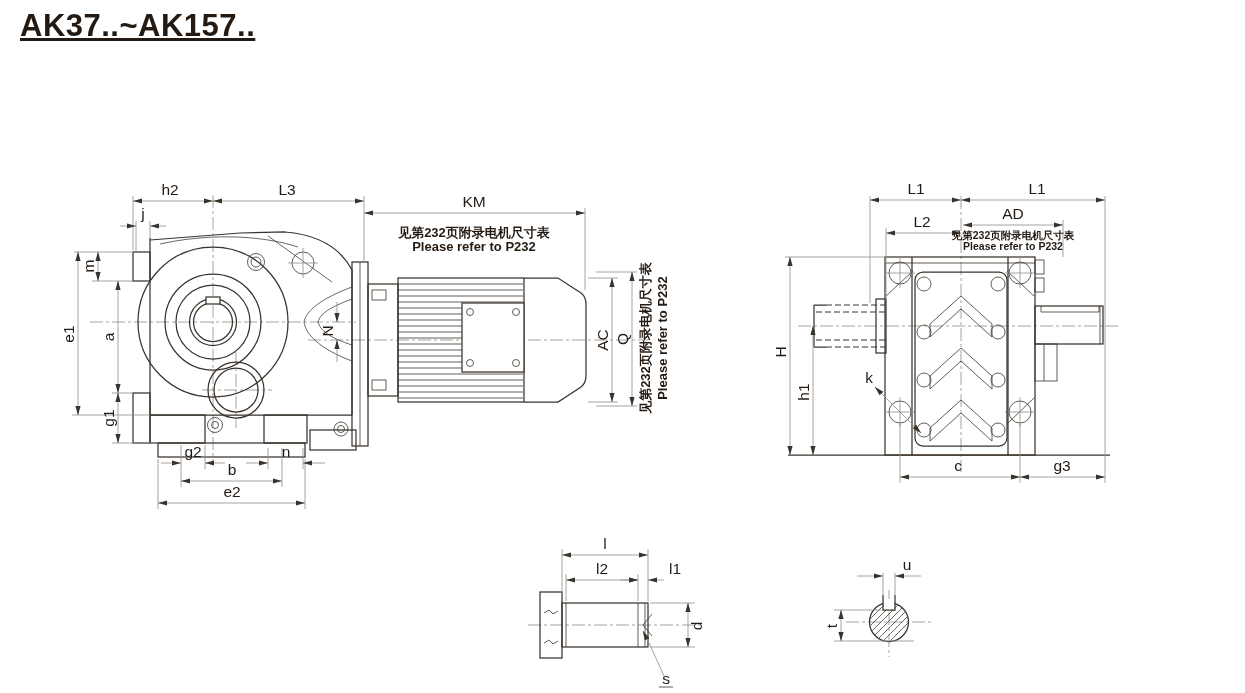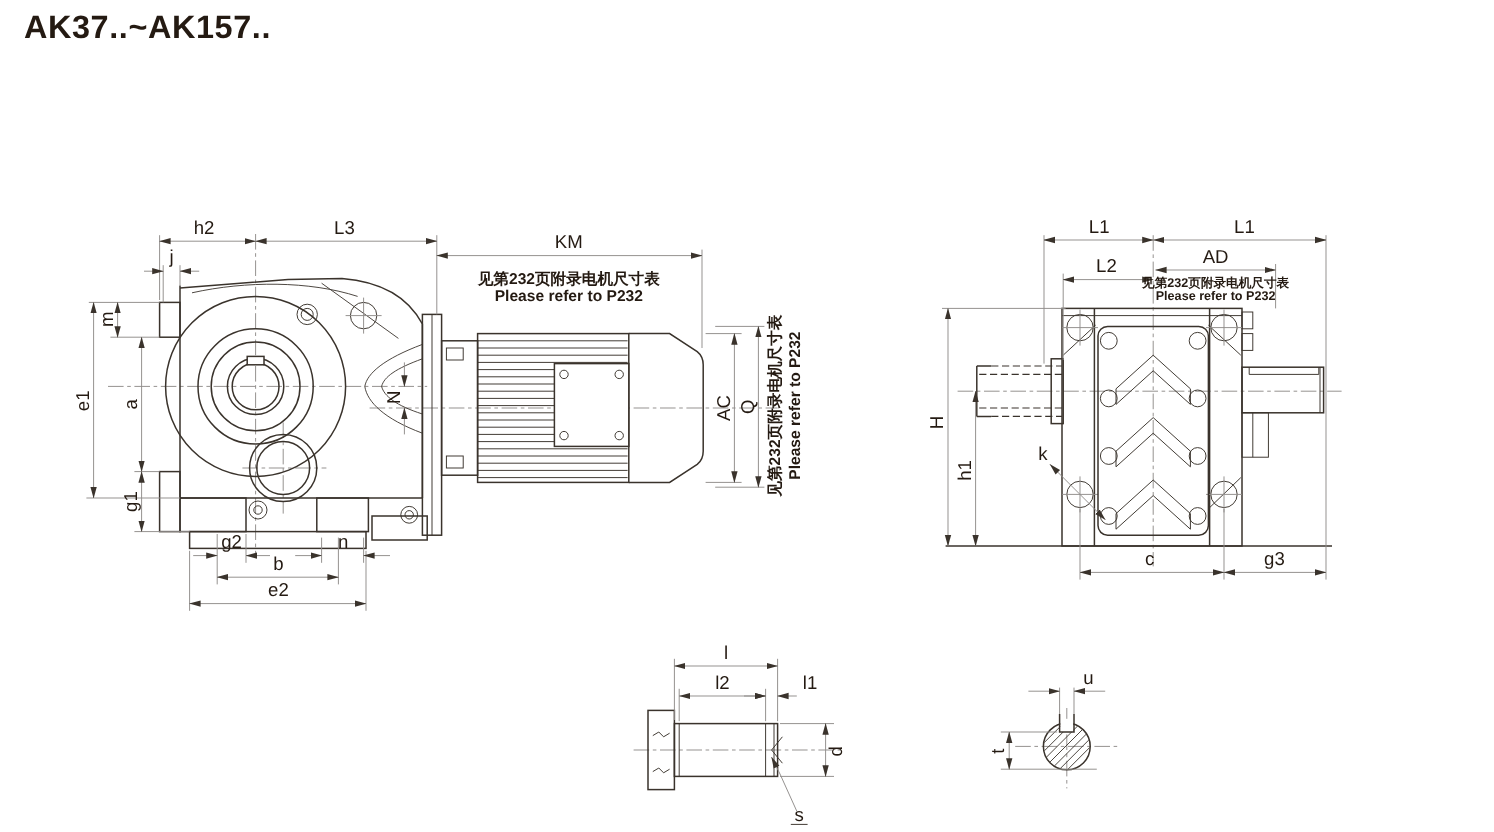--- a/index.html
+++ b/index.html
@@ -1,20 +1,20 @@
 <!DOCTYPE html>
 <html style="--line: #3a332c; --dim: #908d8b; --text: #241a12; --bg: #ffffff;"><head>
 <meta charset="utf-8">
 <style>
   :root{ --line:#3a332c; --dim:#908d8b; --text:#241a12; --bg:#ffffff; }
   html,body{margin:0;padding:0;background:var(--bg);}
   .page{position:relative;width:1245px;height:693px;background:var(--bg);overflow:hidden;
         font-family:"Liberation Sans",sans-serif;}
-  .title{position:absolute;left:20px;top:8px;font-size:27px;font-weight:bold;
-         color:var(--text);letter-spacing:.5px;margin:0;}
+  .title{position:absolute;left:20px;top:8px;font-size:31px;font-weight:bold;
+         color:var(--text);letter-spacing:.5px;margin:0;text-decoration:underline;}
   svg.draw{position:absolute;left:0;top:0;}
   
   .o  {stroke:var(--line);stroke-width:1.25;fill:none;}
   .ot {stroke:var(--line);stroke-width:.8;fill:none;}
   .ow {stroke:var(--line);stroke-width:1.25;fill:var(--bg);}
   .hd {stroke:var(--line);stroke-width:1;fill:none;stroke-dasharray:6 3;}
   .d  {stroke:var(--dim);stroke-width:.8;fill:none;}
   .cl {stroke:var(--dim);stroke-width:.8;fill:none;stroke-dasharray:13 3 3 3;}
   .ht {stroke:var(--line);stroke-width:.75;fill:none;}
   

